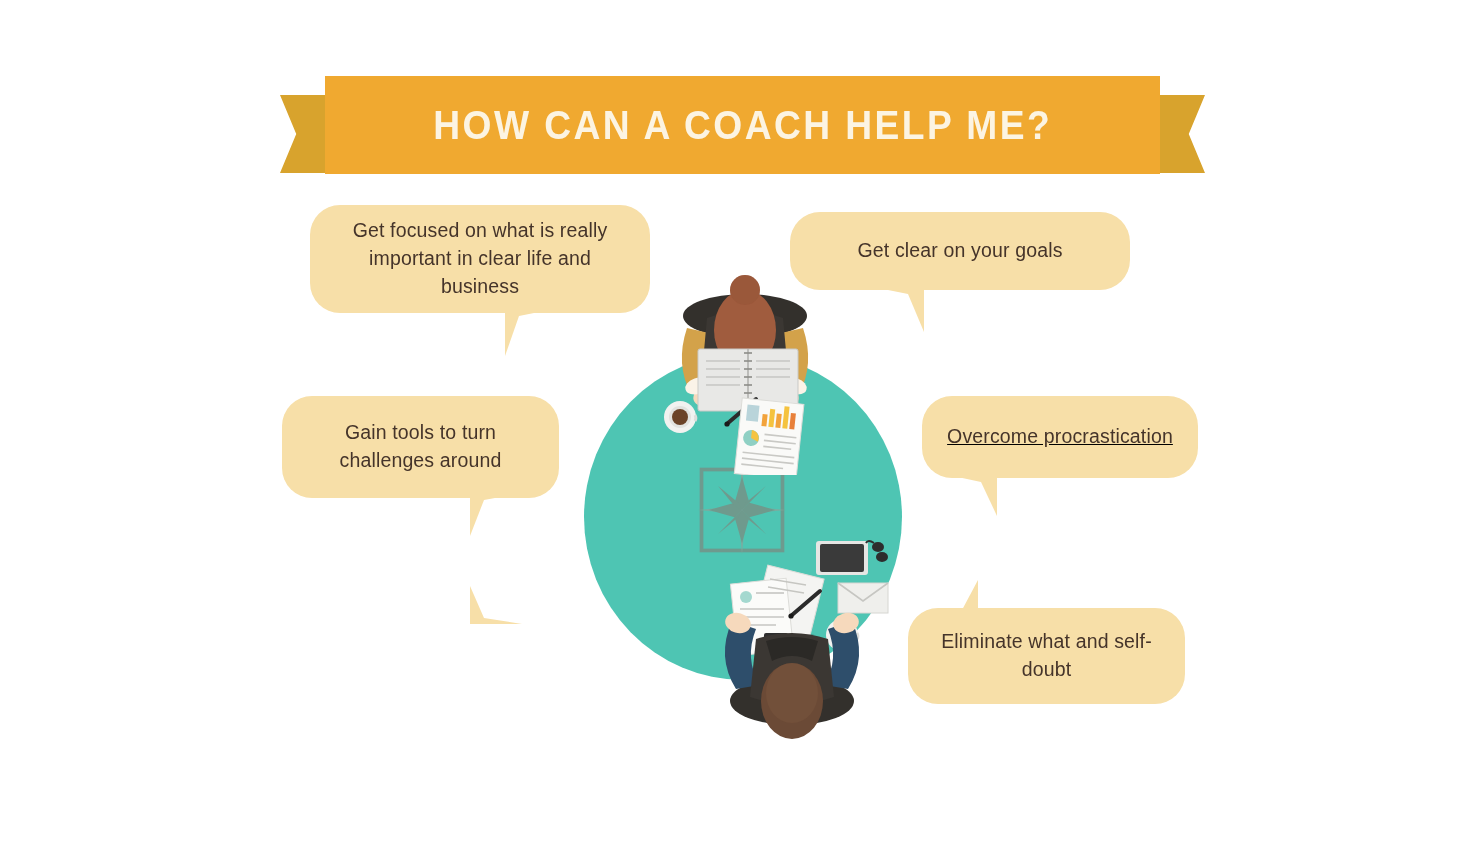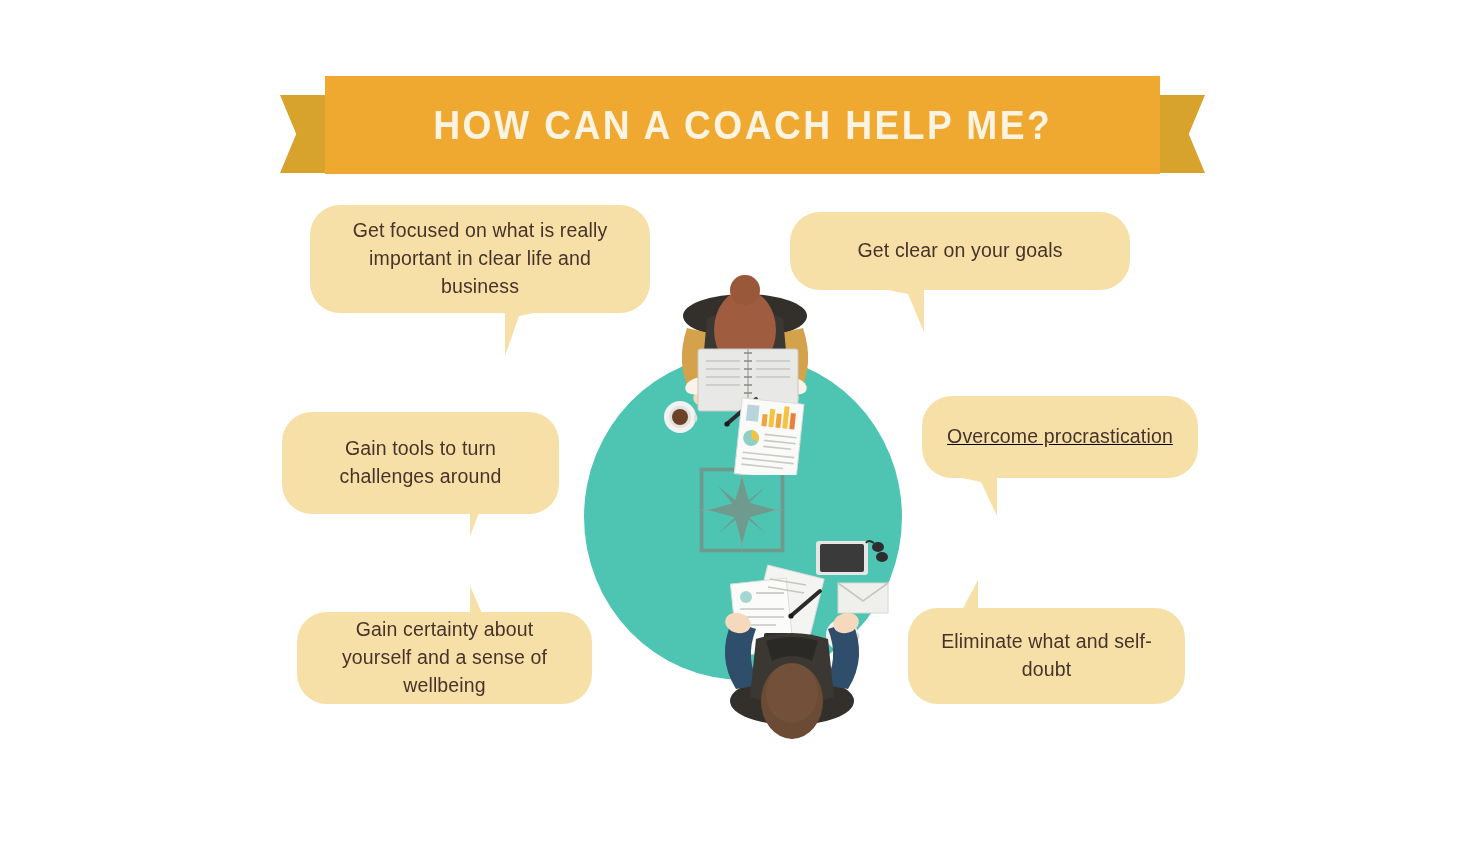--- a/index.html
+++ b/index.html
@@ -111,21 +111,21 @@
   #bubble-focus { left: 310px; top: 205px; width: 340px; height: 108px; }
   #tail-focus {
     left: 505px; top: 310px;
     border-left: 14px solid #F7DFA8;
     border-right: 30px solid transparent;
     border-top: 6px solid #F7DFA8;
     border-bottom: 40px solid transparent;
   }
 
   
-  #bubble-tools { left: 282px; top: 412px; width: 277px; height: 102px; justify-content: center; }
+  #bubble-tools { left: 282px; top: 396px; width: 277px; height: 102px; justify-content: center; }
   #tail-tools {
     left: 470px; top: 494px;
     border-left: 14px solid #F7DFA8;
     border-right: 32px solid transparent;
     border-top: 6px solid #F7DFA8;
     border-bottom: 36px solid transparent;
   }
 
   
   #bubble-certainty { left: 297px; top: 612px; width: 295px; height: 92px; }
@@ -374,22 +374,19 @@
   <div class="bubble" id="bubble-tools">
     <span class="bubble-text">Gain tools to turn challenges around</span>
   </div>
 
   <div class="tail" id="tail-procrast"></div>
   <div class="bubble" id="bubble-procrast">
     <span class="bubble-text">Overcome procrastication</span>
   </div>
 
   <div class="tail" id="tail-certainty"></div>
-  <div class="bubble" id="bubble-certainty">
-    <span class="bubble-text">Gain certainty about yourself and a sense of wellbeing</span>
-  </div>
 
   <div class="tail" id="tail-fear"></div>
   <div class="bubble" id="bubble-fear">
     <span class="bubble-text">Eliminate what and self-doubt</span>
   </div>
 
 </div>
 
 </body></html>

